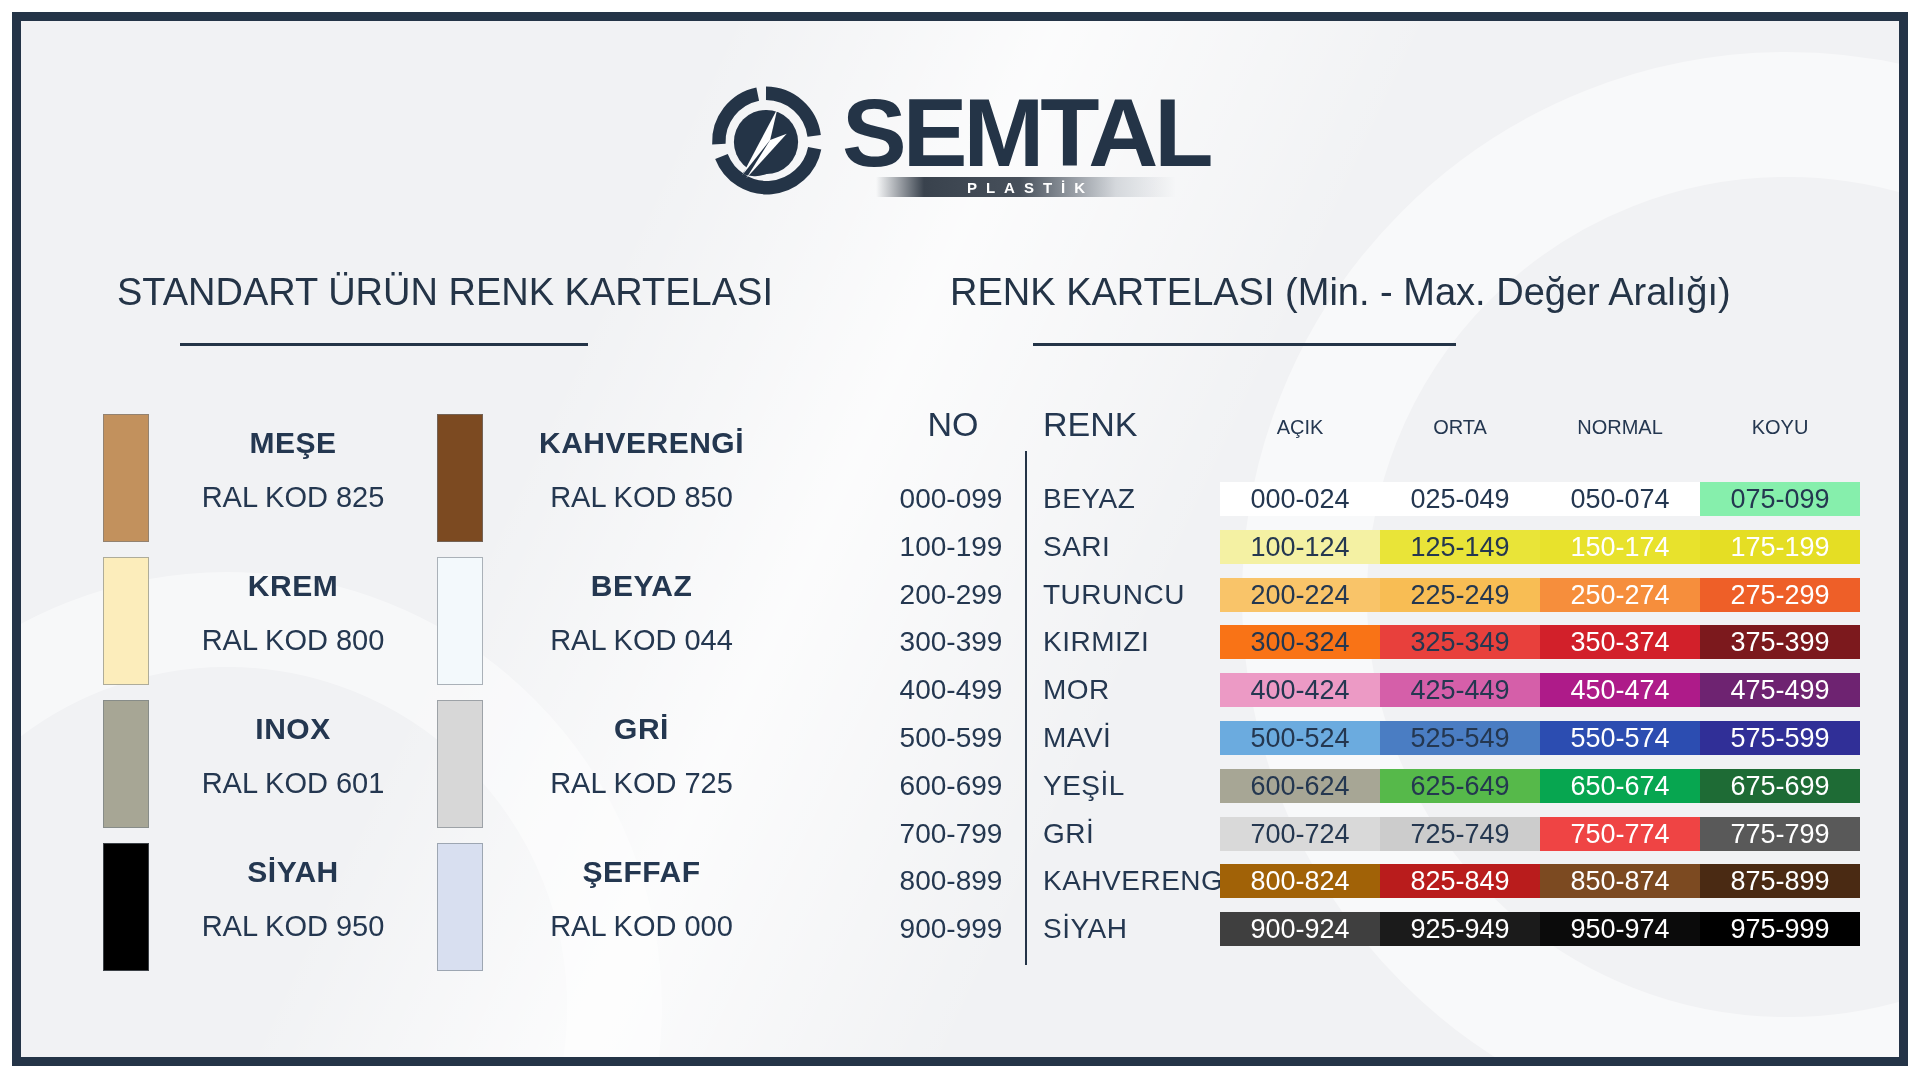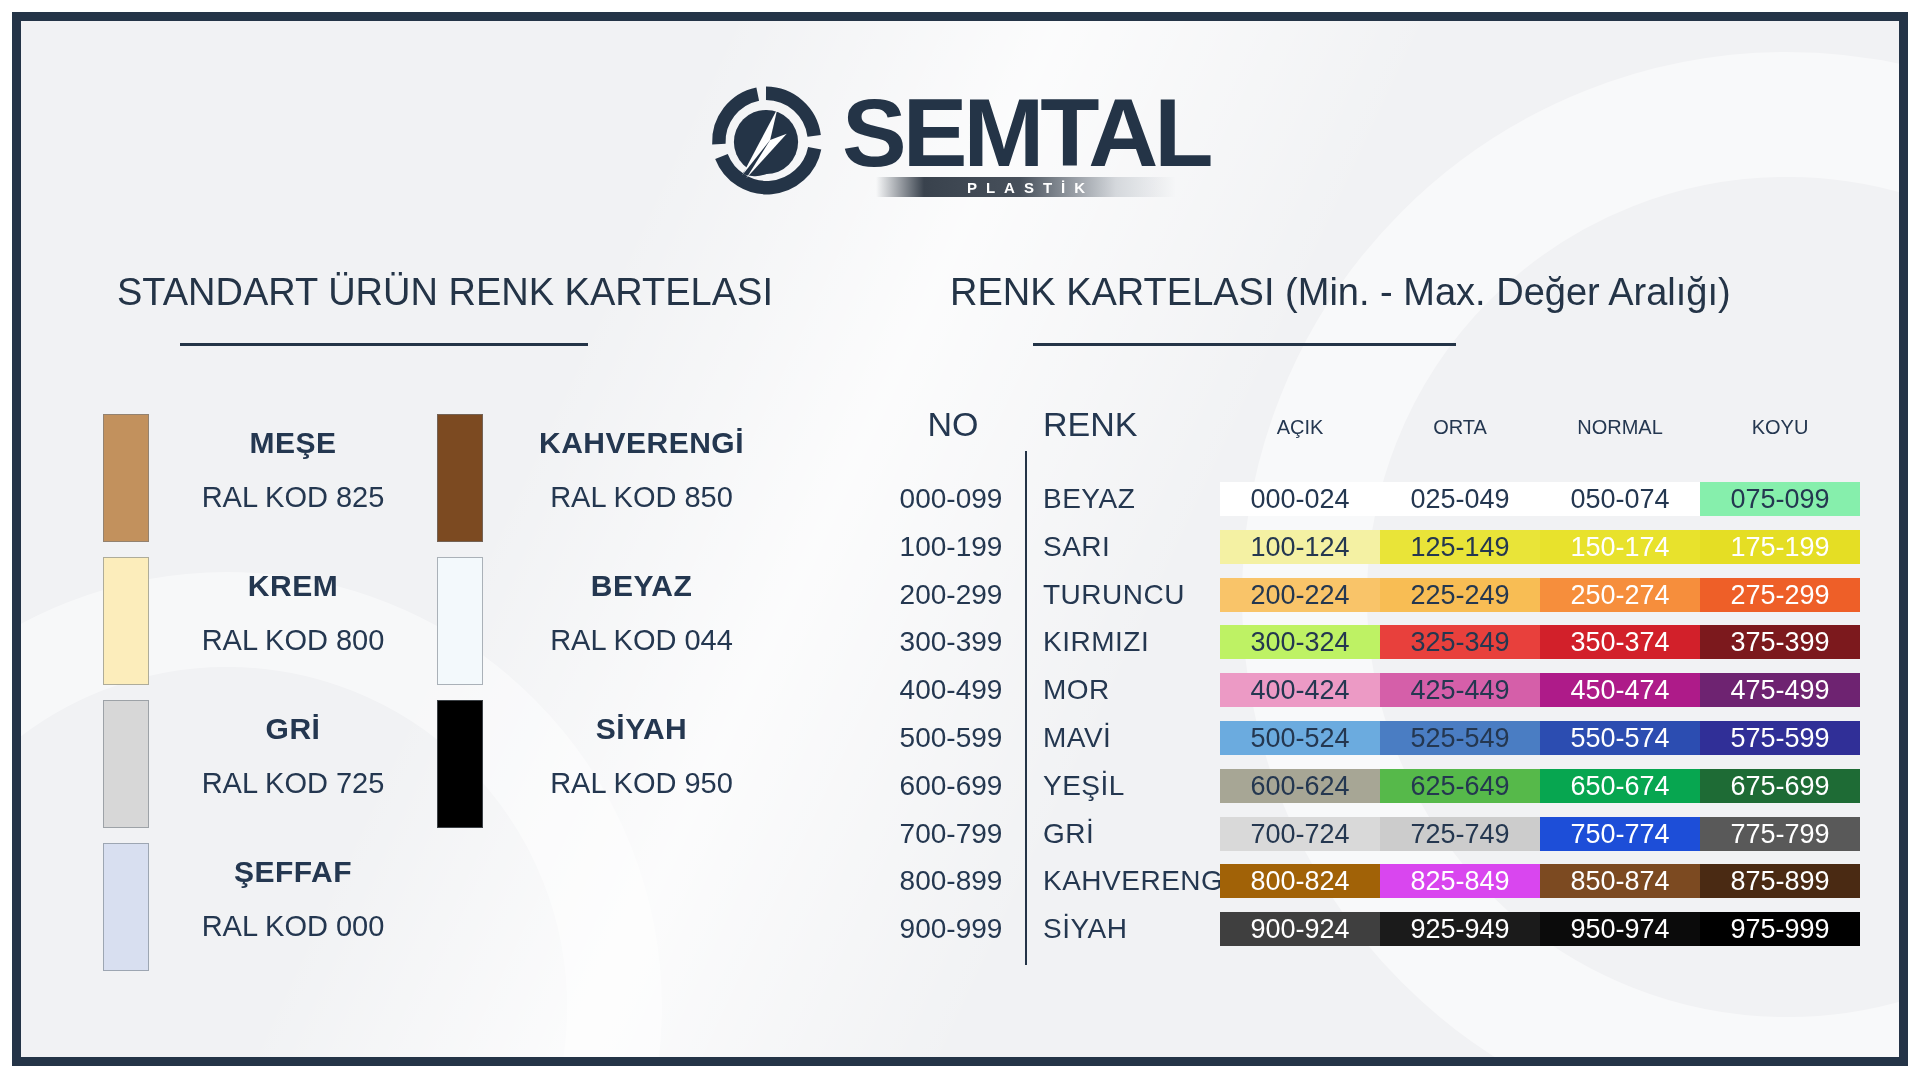--- a/index.html
+++ b/index.html
@@ -129,20 +129,27 @@
         <div class="sw-label">
           <div class="sw-name">KREM</div>
           <div class="sw-ral">RAL KOD 800</div>
         </div>
       </div>
       <div class="sw-item">
         <div class="sw-chip" style="background: rgb(243, 249, 252);"></div>
         <div class="sw-label">
           <div class="sw-name">BEYAZ</div>
           <div class="sw-ral">RAL KOD 044</div>
+        </div>
+      </div>
+      <div class="sw-item">
+        <div class="sw-chip" style="background: rgb(167, 166, 149);"></div>
+        <div class="sw-label">
+          <div class="sw-name">INOX</div>
+          <div class="sw-ral">RAL KOD 601</div>
         </div>
       </div>
       <div class="sw-item">
         <div class="sw-chip" style="background: rgb(215, 215, 215);"></div>
         <div class="sw-label">
           <div class="sw-name">GRİ</div>
           <div class="sw-ral">RAL KOD 725</div>
         </div>
       </div>
       <div class="sw-item">
@@ -191,21 +198,21 @@
         <span class="t-no">200-299</span>
         <span class="t-renk">TURUNCU</span>
         <span class="t-cell fg-dark" style="left: 325px; background: rgb(249, 196, 105);">200-224</span>
         <span class="t-cell fg-dark" style="left: 485px; background: rgb(248, 189, 84);">225-249</span>
         <span class="t-cell fg-white" style="left: 645px; background: rgb(246, 142, 60);">250-274</span>
         <span class="t-cell fg-white" style="left: 805px; background: rgb(238, 95, 40);">275-299</span>
       </div>
       <div class="trow" style="top: 220px;">
         <span class="t-no">300-399</span>
         <span class="t-renk">KIRMIZI</span>
-        <span class="t-cell fg-dark" style="left: 325px; background: #bef264;">300-324</span>
+        <span class="t-cell fg-dark" style="left: 325px; background: #f97316;">300-324</span>
         <span class="t-cell fg-dark" style="left: 485px; background: rgb(232, 64, 60);">325-349</span>
         <span class="t-cell fg-white" style="left: 645px; background: rgb(210, 32, 42);">350-374</span>
         <span class="t-cell fg-white" style="left: 805px; background: rgb(124, 25, 29);">375-399</span>
       </div>
       <div class="trow" style="top: 268px;">
         <span class="t-no">400-499</span>
         <span class="t-renk">MOR</span>
         <span class="t-cell fg-dark" style="left: 325px; background: rgb(236, 154, 197);">400-424</span>
         <span class="t-cell fg-dark" style="left: 485px; background: rgb(213, 95, 169);">425-449</span>
         <span class="t-cell fg-white" style="left: 645px; background: rgb(174, 27, 137);">450-474</span>
@@ -225,28 +232,28 @@
         <span class="t-cell fg-dark" style="left: 325px; background: rgb(167, 166, 149);">600-624</span>
         <span class="t-cell fg-dark" style="left: 485px; background: rgb(86, 185, 74);">625-649</span>
         <span class="t-cell fg-white" style="left: 645px; background: rgb(7, 166, 80);">650-674</span>
         <span class="t-cell fg-white" style="left: 805px; background: rgb(30, 107, 53);">675-699</span>
       </div>
       <div class="trow" style="top: 412px;">
         <span class="t-no">700-799</span>
         <span class="t-renk">GRİ</span>
         <span class="t-cell fg-dark" style="left: 325px; background: rgb(217, 217, 217);">700-724</span>
         <span class="t-cell fg-dark" style="left: 485px; background: rgb(204, 204, 204);">725-749</span>
-        <span class="t-cell fg-white" style="left: 645px; background: #1d4ed8;">750-774</span>
+        <span class="t-cell fg-white" style="left: 645px; background: #ef4444;">750-774</span>
         <span class="t-cell fg-white" style="left: 805px; background: rgb(89, 89, 89);">775-799</span>
       </div>
       <div class="trow" style="top: 459px;">
         <span class="t-no">800-899</span>
         <span class="t-renk">KAHVERENGİ</span>
         <span class="t-cell fg-white" style="left: 325px; background: #a16207;">800-824</span>
-        <span class="t-cell fg-white" style="left: 485px; background: #d946ef;">825-849</span>
+        <span class="t-cell fg-white" style="left: 485px; background: #b91c1c;">825-849</span>
         <span class="t-cell fg-white" style="left: 645px; background: rgb(124, 74, 33);">850-874</span>
         <span class="t-cell fg-white" style="left: 805px; background: rgb(74, 42, 19);">875-899</span>
       </div>
       <div class="trow" style="top: 507px;">
         <span class="t-no">900-999</span>
         <span class="t-renk">SİYAH</span>
         <span class="t-cell fg-white" style="left: 325px; background: rgb(63, 63, 63);">900-924</span>
         <span class="t-cell fg-white" style="left: 485px; background: rgb(27, 27, 27);">925-949</span>
         <span class="t-cell fg-white" style="left: 645px; background: rgb(11, 11, 11);">950-974</span>
         <span class="t-cell fg-white" style="left: 805px; background: rgb(0, 0, 0);">975-999</span>

